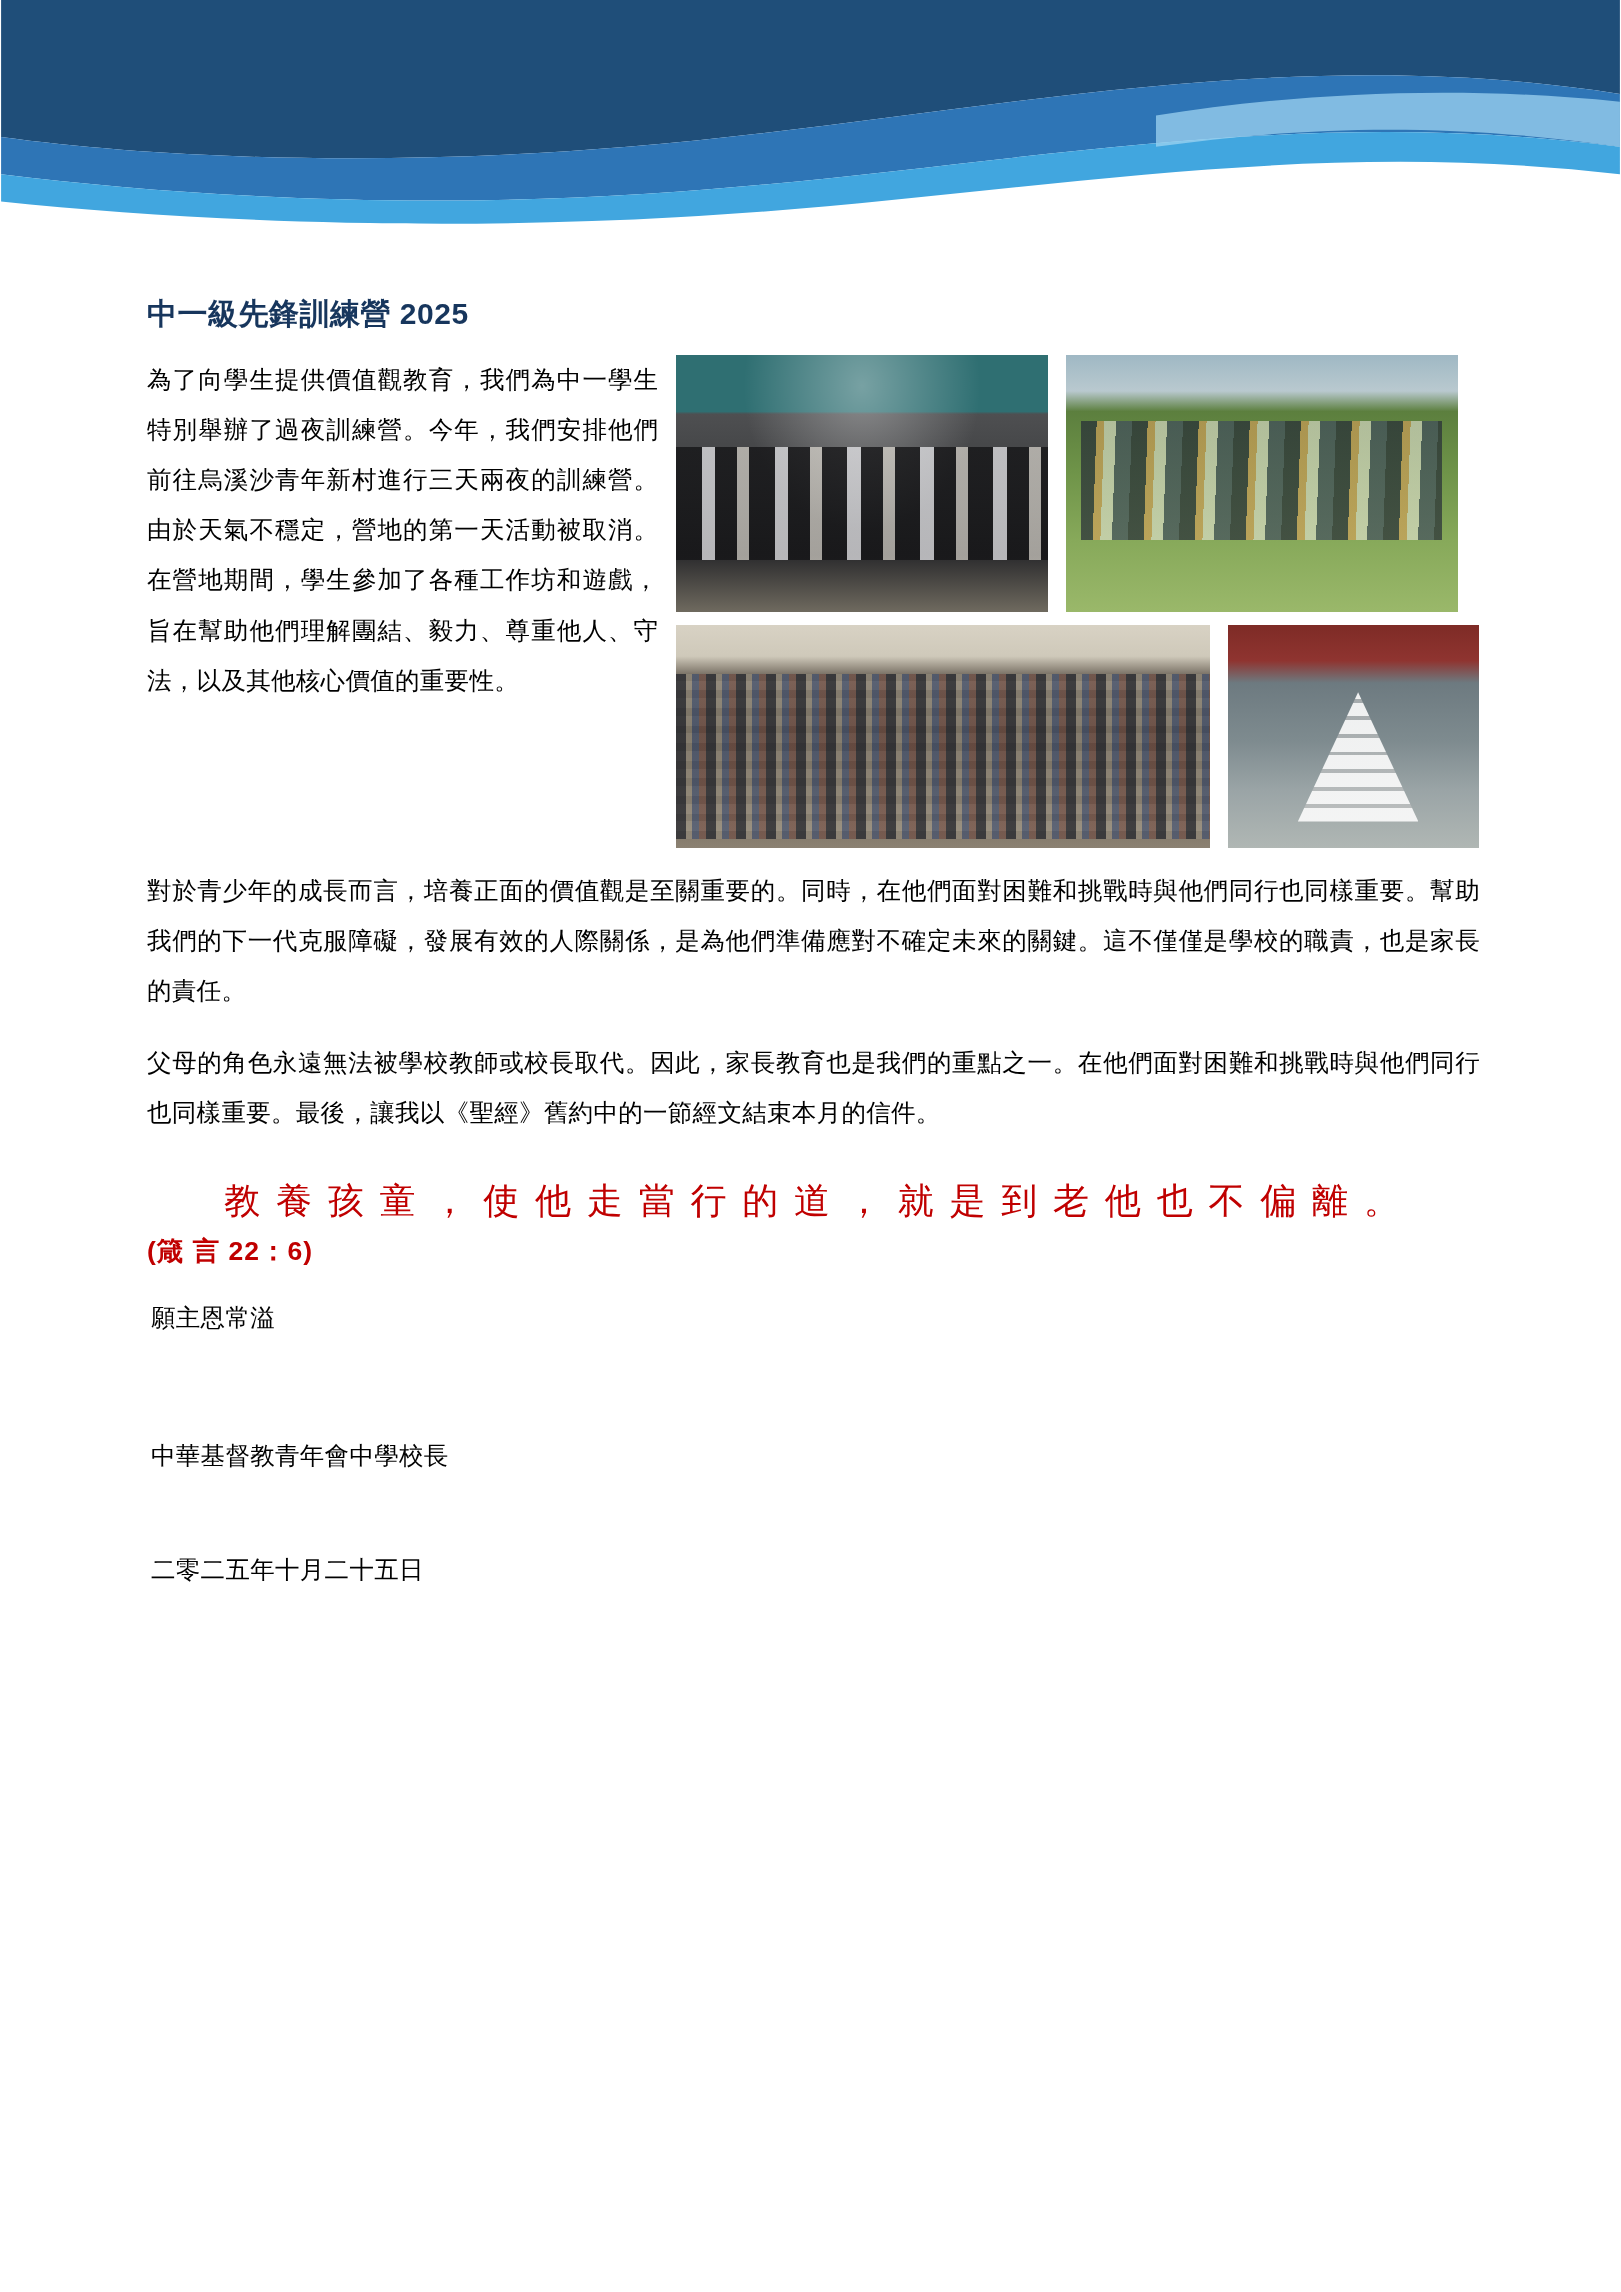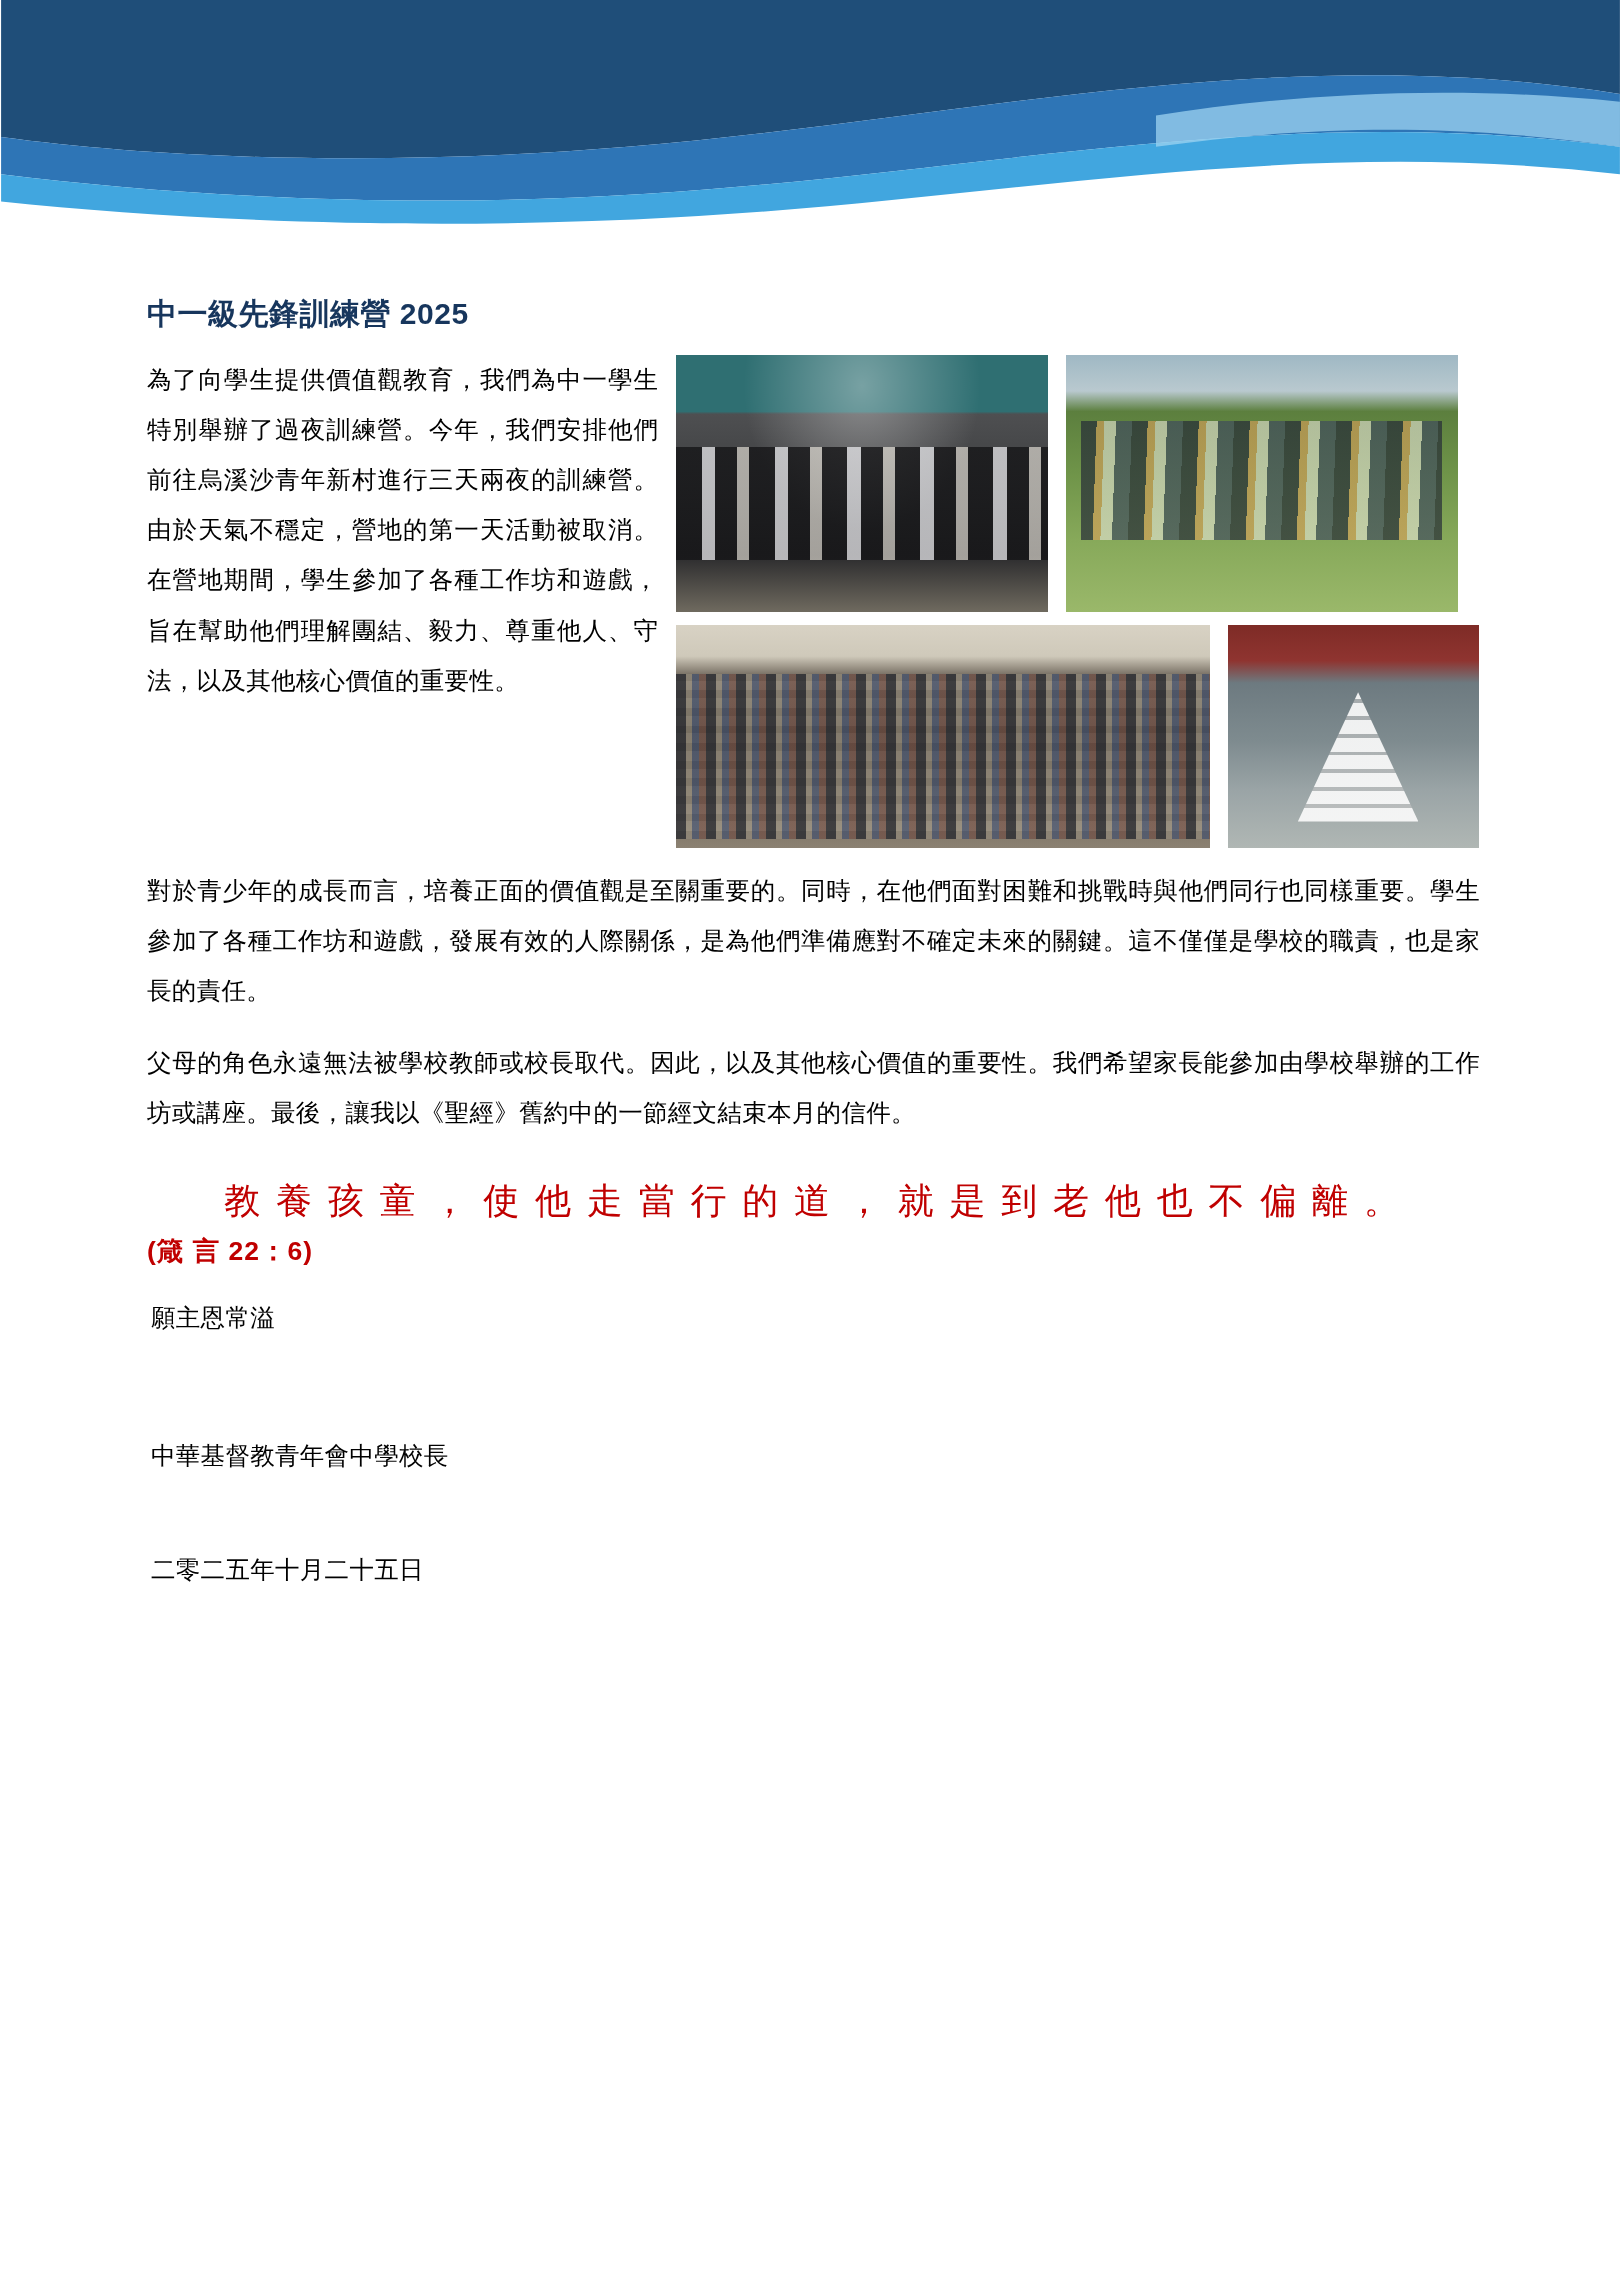--- a/index.html
+++ b/index.html
@@ -228,23 +228,23 @@
           </div>
         <div class="photo ph4">
             <span class="ph-inner"></span>
           </div>
       </div>
     </div>
 
     <p class="body-text">為了向學生提供價值觀教育，我們為中一學生特別舉辦了過夜訓練營。今年，我們安排他們前往烏溪沙青年新村進行三天兩夜的訓練營。由於天氣不穩定，營地的第一天活動被取消。在營地期間，學生參加了各種工作坊和遊戲，旨在幫助他們理解團結、毅力、尊重他人、守法，以及其他核心價值的重要性。</p>
     <div class="clearfix"></div>
 
-    <p class="body-text">對於青少年的成長而言，培養正面的價值觀是至關重要的。同時，在他們面對困難和挑戰時與他們同行也同樣重要。學生參加了各種工作坊和遊戲，發展有效的人際關係，是為他們準備應對不確定未來的關鍵。這不僅僅是學校的職責，也是家長的責任。</p>
-
-    <p class="body-text">父母的角色永遠無法被學校教師或校長取代。因此，以及其他核心價值的重要性。我們希望家長能參加由學校舉辦的工作坊或講座。最後，讓我以《聖經》舊約中的一節經文結束本月的信件。</p>
+    <p class="body-text">對於青少年的成長而言，培養正面的價值觀是至關重要的。同時，在他們面對困難和挑戰時與他們同行也同樣重要。幫助我們的下一代克服障礙，發展有效的人際關係，是為他們準備應對不確定未來的關鍵。這不僅僅是學校的職責，也是家長的責任。</p>
+
+    <p class="body-text">父母的角色永遠無法被學校教師或校長取代。因此，家長教育也是我們的重點之一。在他們面對困難和挑戰時與他們同行也同樣重要。最後，讓我以《聖經》舊約中的一節經文結束本月的信件。</p>
 
     <div class="verse">教 養 孩 童 ， 使 他 走 當 行 的 道 ， 就 是 到 老 他 也 不 偏 離 。</div>
     <div class="verse-ref">(箴 言 22：6)</div>
 
     <p class="plain-line">願主恩常溢</p>
 
     <div class="spacer-lg"></div>
 
     <p class="plain-line">中華基督教青年會中學校長</p>
 

